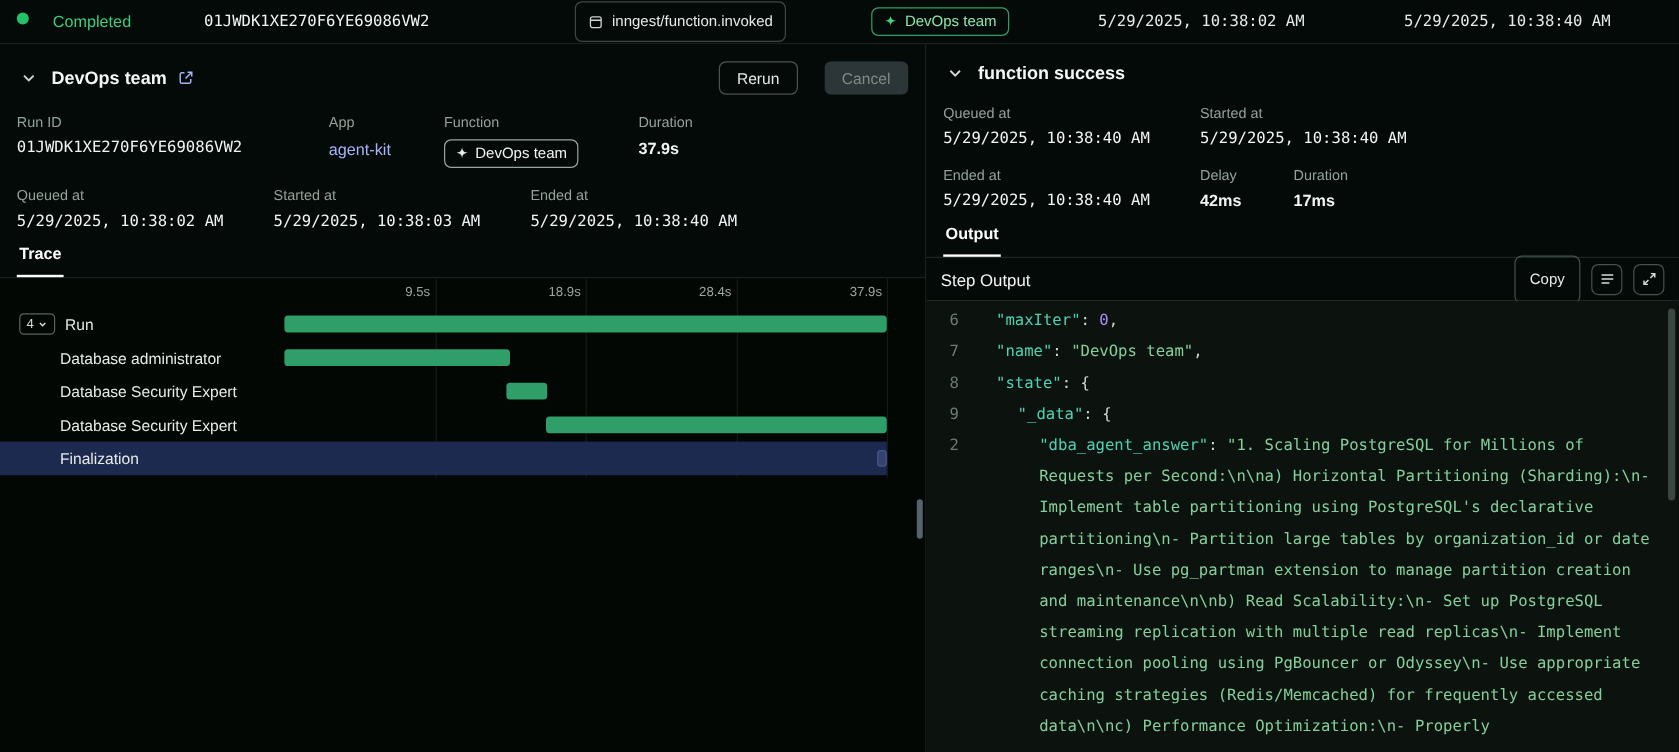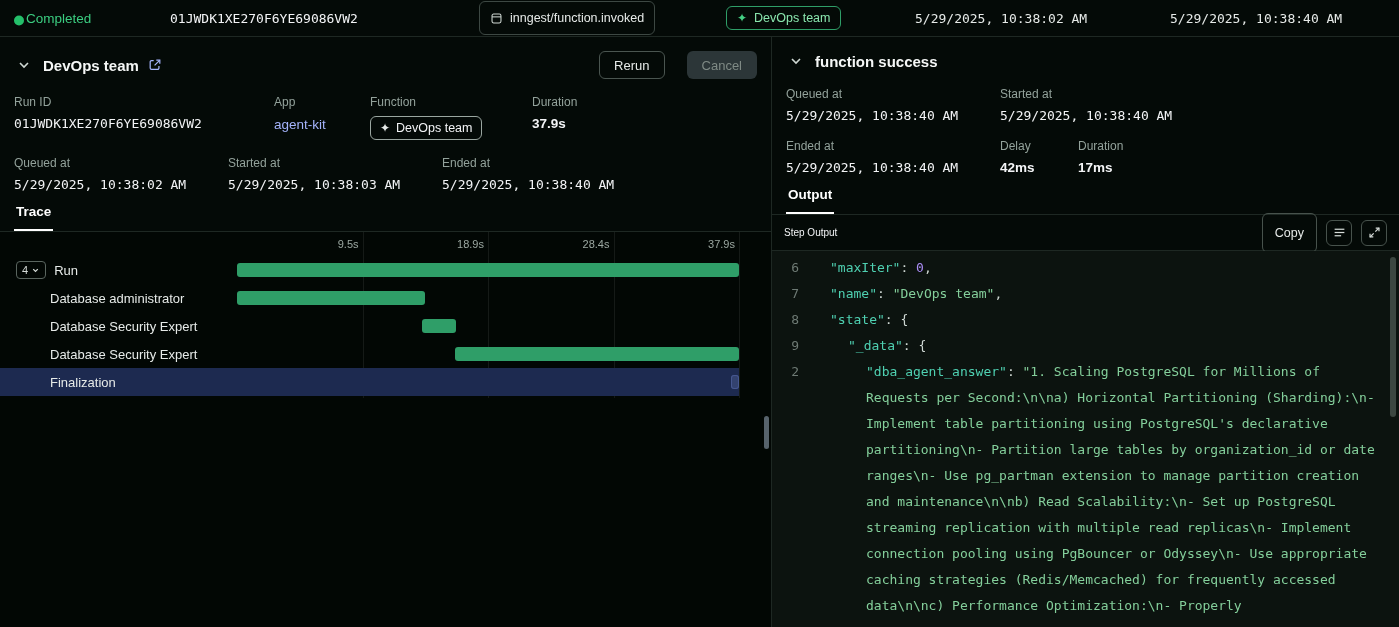--- a/index.html
+++ b/index.html
@@ -15,21 +15,21 @@
   .mono { font-family: "DejaVu Sans Mono", monospace; }
   button { font-family: inherit; cursor: pointer; }
   svg { display: block; }
 
   
   .topbar {
     position: absolute; top: 0; left: 0; right: 0; height: 37px;
     border-bottom: 1px solid #1e2823; background: #040a07;
   }
   .topbar > * { position: absolute; top: 50%; transform: translateY(-50%); }
-  .tb-status { left: 14px; display: flex; align-items: flex-end; gap: 2px; }
+  .tb-status { left: 14px; display: flex; align-items: flex-start; gap: 20px; }
   .dot { width: 10px; height: 10px; border-radius: 50%; background: #24c06a; }
   .status-text { color: #3bcd80; font-size: 13.5px; }
   .tb-runid { left: 170px; font-family: "DejaVu Sans Mono", monospace; font-size: 13px; color: #f3f4f6; }
   .tb-event-badge {
     left: 479px; height: 24px; border: 1px solid #3d4843; border-radius: 6px;
     display: flex; align-items: center; gap: 7px; padding: 16px 10px;
     font-size: 12.5px; color: #e6eae8; background: transparent;
   }
   .tb-fn-badge {
     left: 726px; height: 24px; border: 1px solid #2f9e68; border-radius: 6px;
@@ -84,21 +84,21 @@
   .row-label { width: 237px; flex: none; display: flex; align-items: center; gap: 8px; padding-left: 16px; font-size: 13px; color: #e6eae8; position: relative; z-index: 1; white-space: nowrap; }
   .row-label.ind1 { padding-left: 50px; }
   .count-badge { display: inline-flex; align-items: center; gap: 3px; height: 18px; padding: 0 5px; border: 1px solid #5a655f; border-radius: 4px; font-size: 11px; color: #d6dcd9; background: transparent; }
   .row-bar-area { flex: 1; position: relative; height: 100%; margin-right: 32px; z-index: 1; }
   .trace-bar { position: absolute; top: 7px; height: 14px; border-radius: 3px; min-width: 5px; }
   .trace-row.selected .trace-bar { box-shadow: inset 0 0 0 1px #46578f; }
   .v-scroll { position: absolute; right: 2px; top: 184px; width: 5px; height: 33px; border-radius: 3px; background: #57636c; }
 
   
   .so-header { height: 36px; flex: none; display: flex; align-items: center; padding: 0 12px; border-bottom: 1px solid #1e2823; }
-  .so-title { font-size: 10px; color: #f3f4f6; }
+  .so-title { font-size: 14px; color: #f3f4f6; }
   .so-actions { margin-left: auto; display: flex; align-items: center; gap: 9px; }
   .copy { height: 40px; padding: 0 12px; border: 1px solid #47524c; border-radius: 6px; background: transparent; color: #e6eae8; font-size: 12.5px; }
   .icon-btn { width: 26px; height: 26px; display: flex; align-items: center; justify-content: center; border: 1px solid #47524c; border-radius: 6px; background: transparent; color: #d6dcd9; }
 
   .code { flex: 1; position: relative; background: #0c130f; overflow: hidden; font-family: "DejaVu Sans Mono", monospace; font-size: 13px; line-height: 26px; padding-top: 4px; }
   .code-line { display: flex; }
   .gutter { width: 40px; flex: none; text-align: right; padding-right: 13px; color: #6e7a74; user-select: none; }
   .code-content { flex: 1; margin-right: 16px; white-space: pre-wrap; word-break: break-word; }
   .code-content.ind1 { padding-left: 18px; }
   .code-content.ind2 { padding-left: 36px; }

